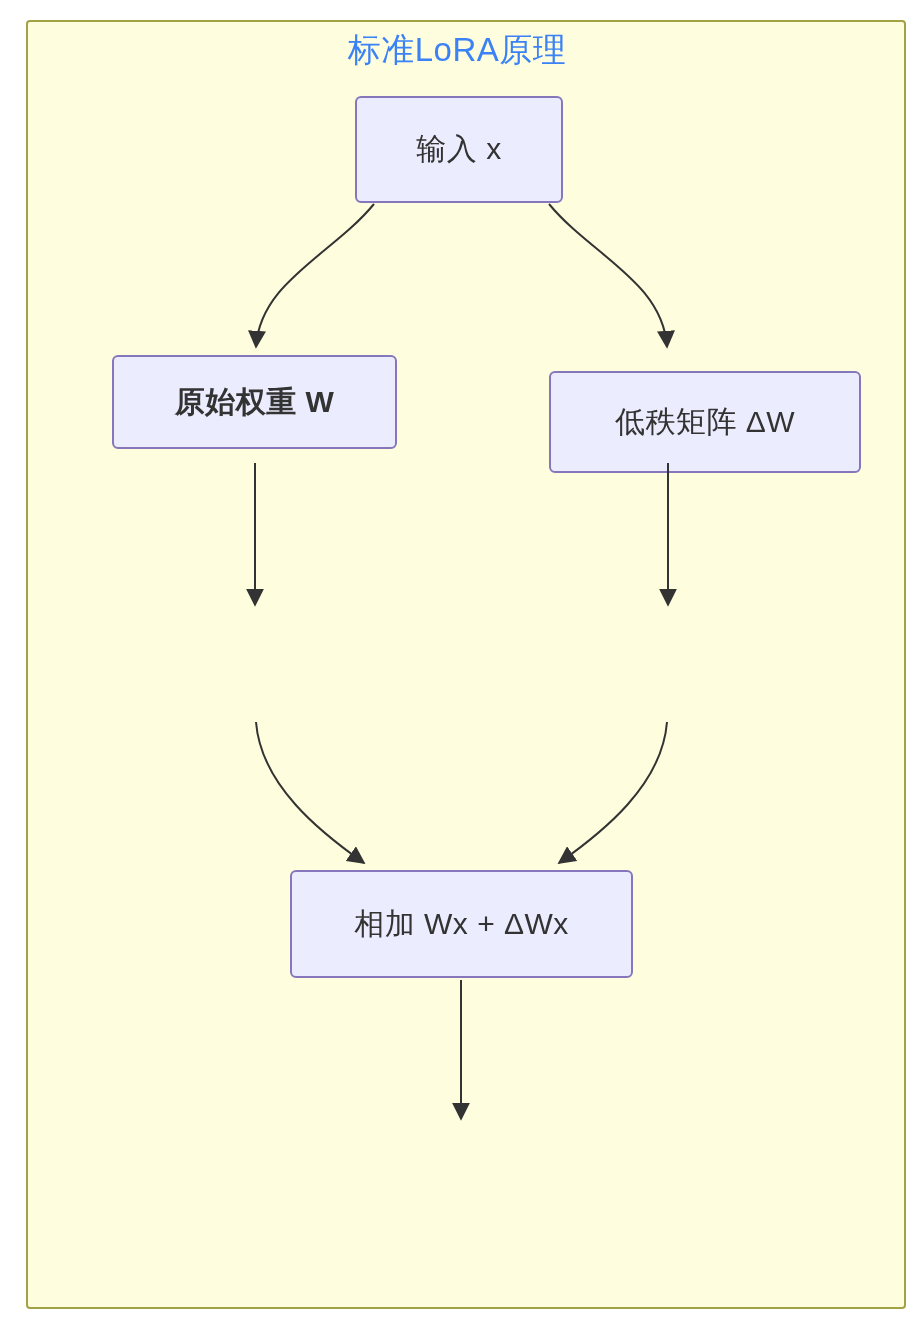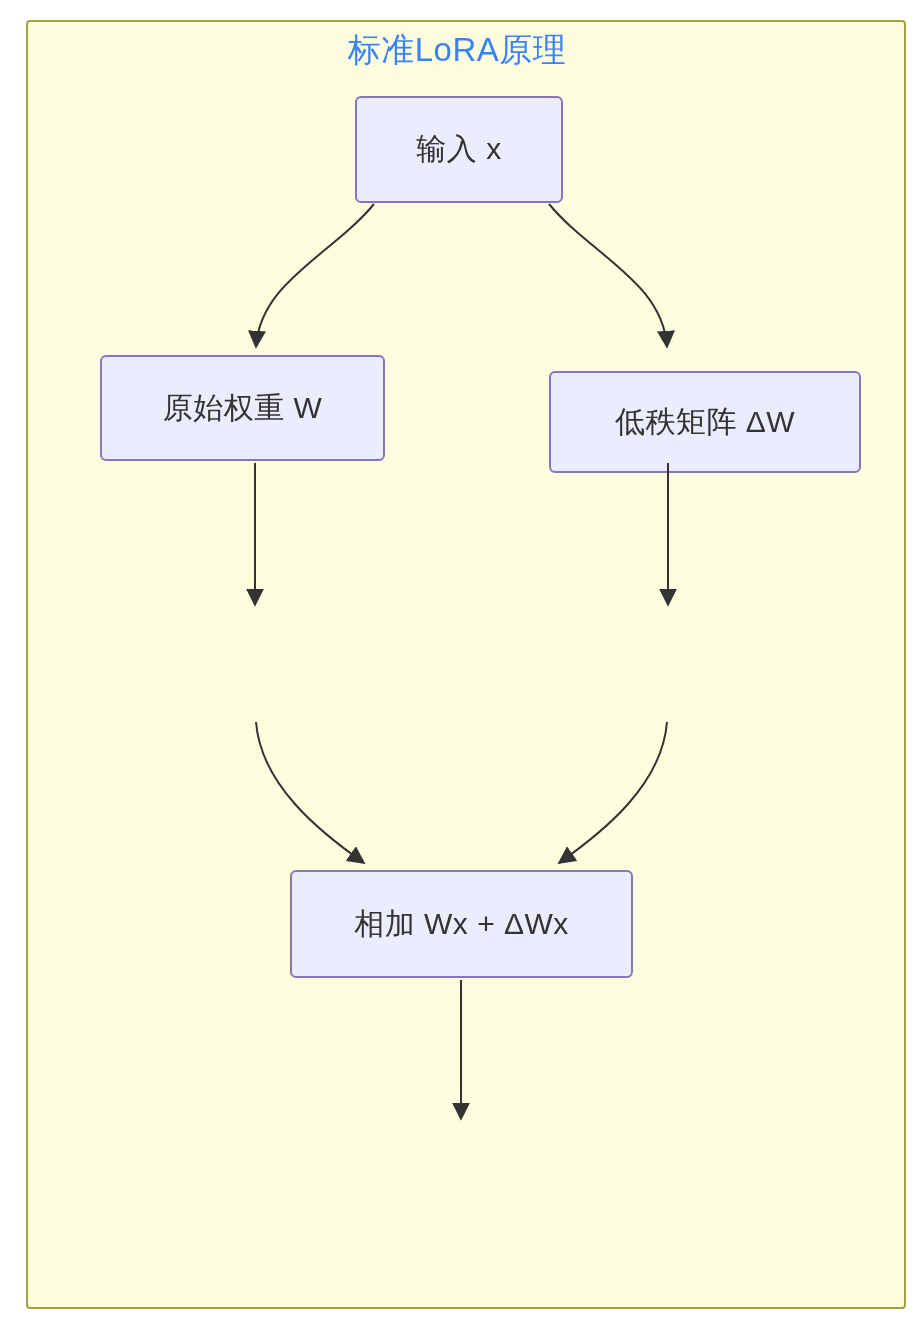--- a/index.html
+++ b/index.html
@@ -43,21 +43,21 @@
     border-radius: 6px;
     color: #333333;
     font-size: 30px;
     display: flex;
     align-items: center;
     justify-content: center;
     text-align: left;
     letter-spacing: 0.5px;
   }
   .node-input        { left: 355px; top:  96px; width: 208px; height: 107px; }
-  .node-orig-weight  { left: 100px; top: 355px; width: 285px; height: 106px; }
+  .node-orig-weight  { left: 112px; top: 355px; width: 285px; height: 94px; font-weight: bold; }
   .node-lowrank      { left: 513px; top: 371px; width: 312px; height: 102px; margin-left: 36px; }
   .node-mul-wx       { left: 103px; top: 613px; width: 304px; height: 107px; }
   .node-mul-dwx      { left: 506px; top: 613px; width: 321px; height: 107px; }
   .node-add          { left: 290px; top: 870px; width: 343px; height: 108px; }
   .node-output       { left: 356px; top: 1127px; width: 209px; height: 108px; }
   .edges-layer {
     position: absolute;
     left: 0;
     top: 0;
     width: 914px;

